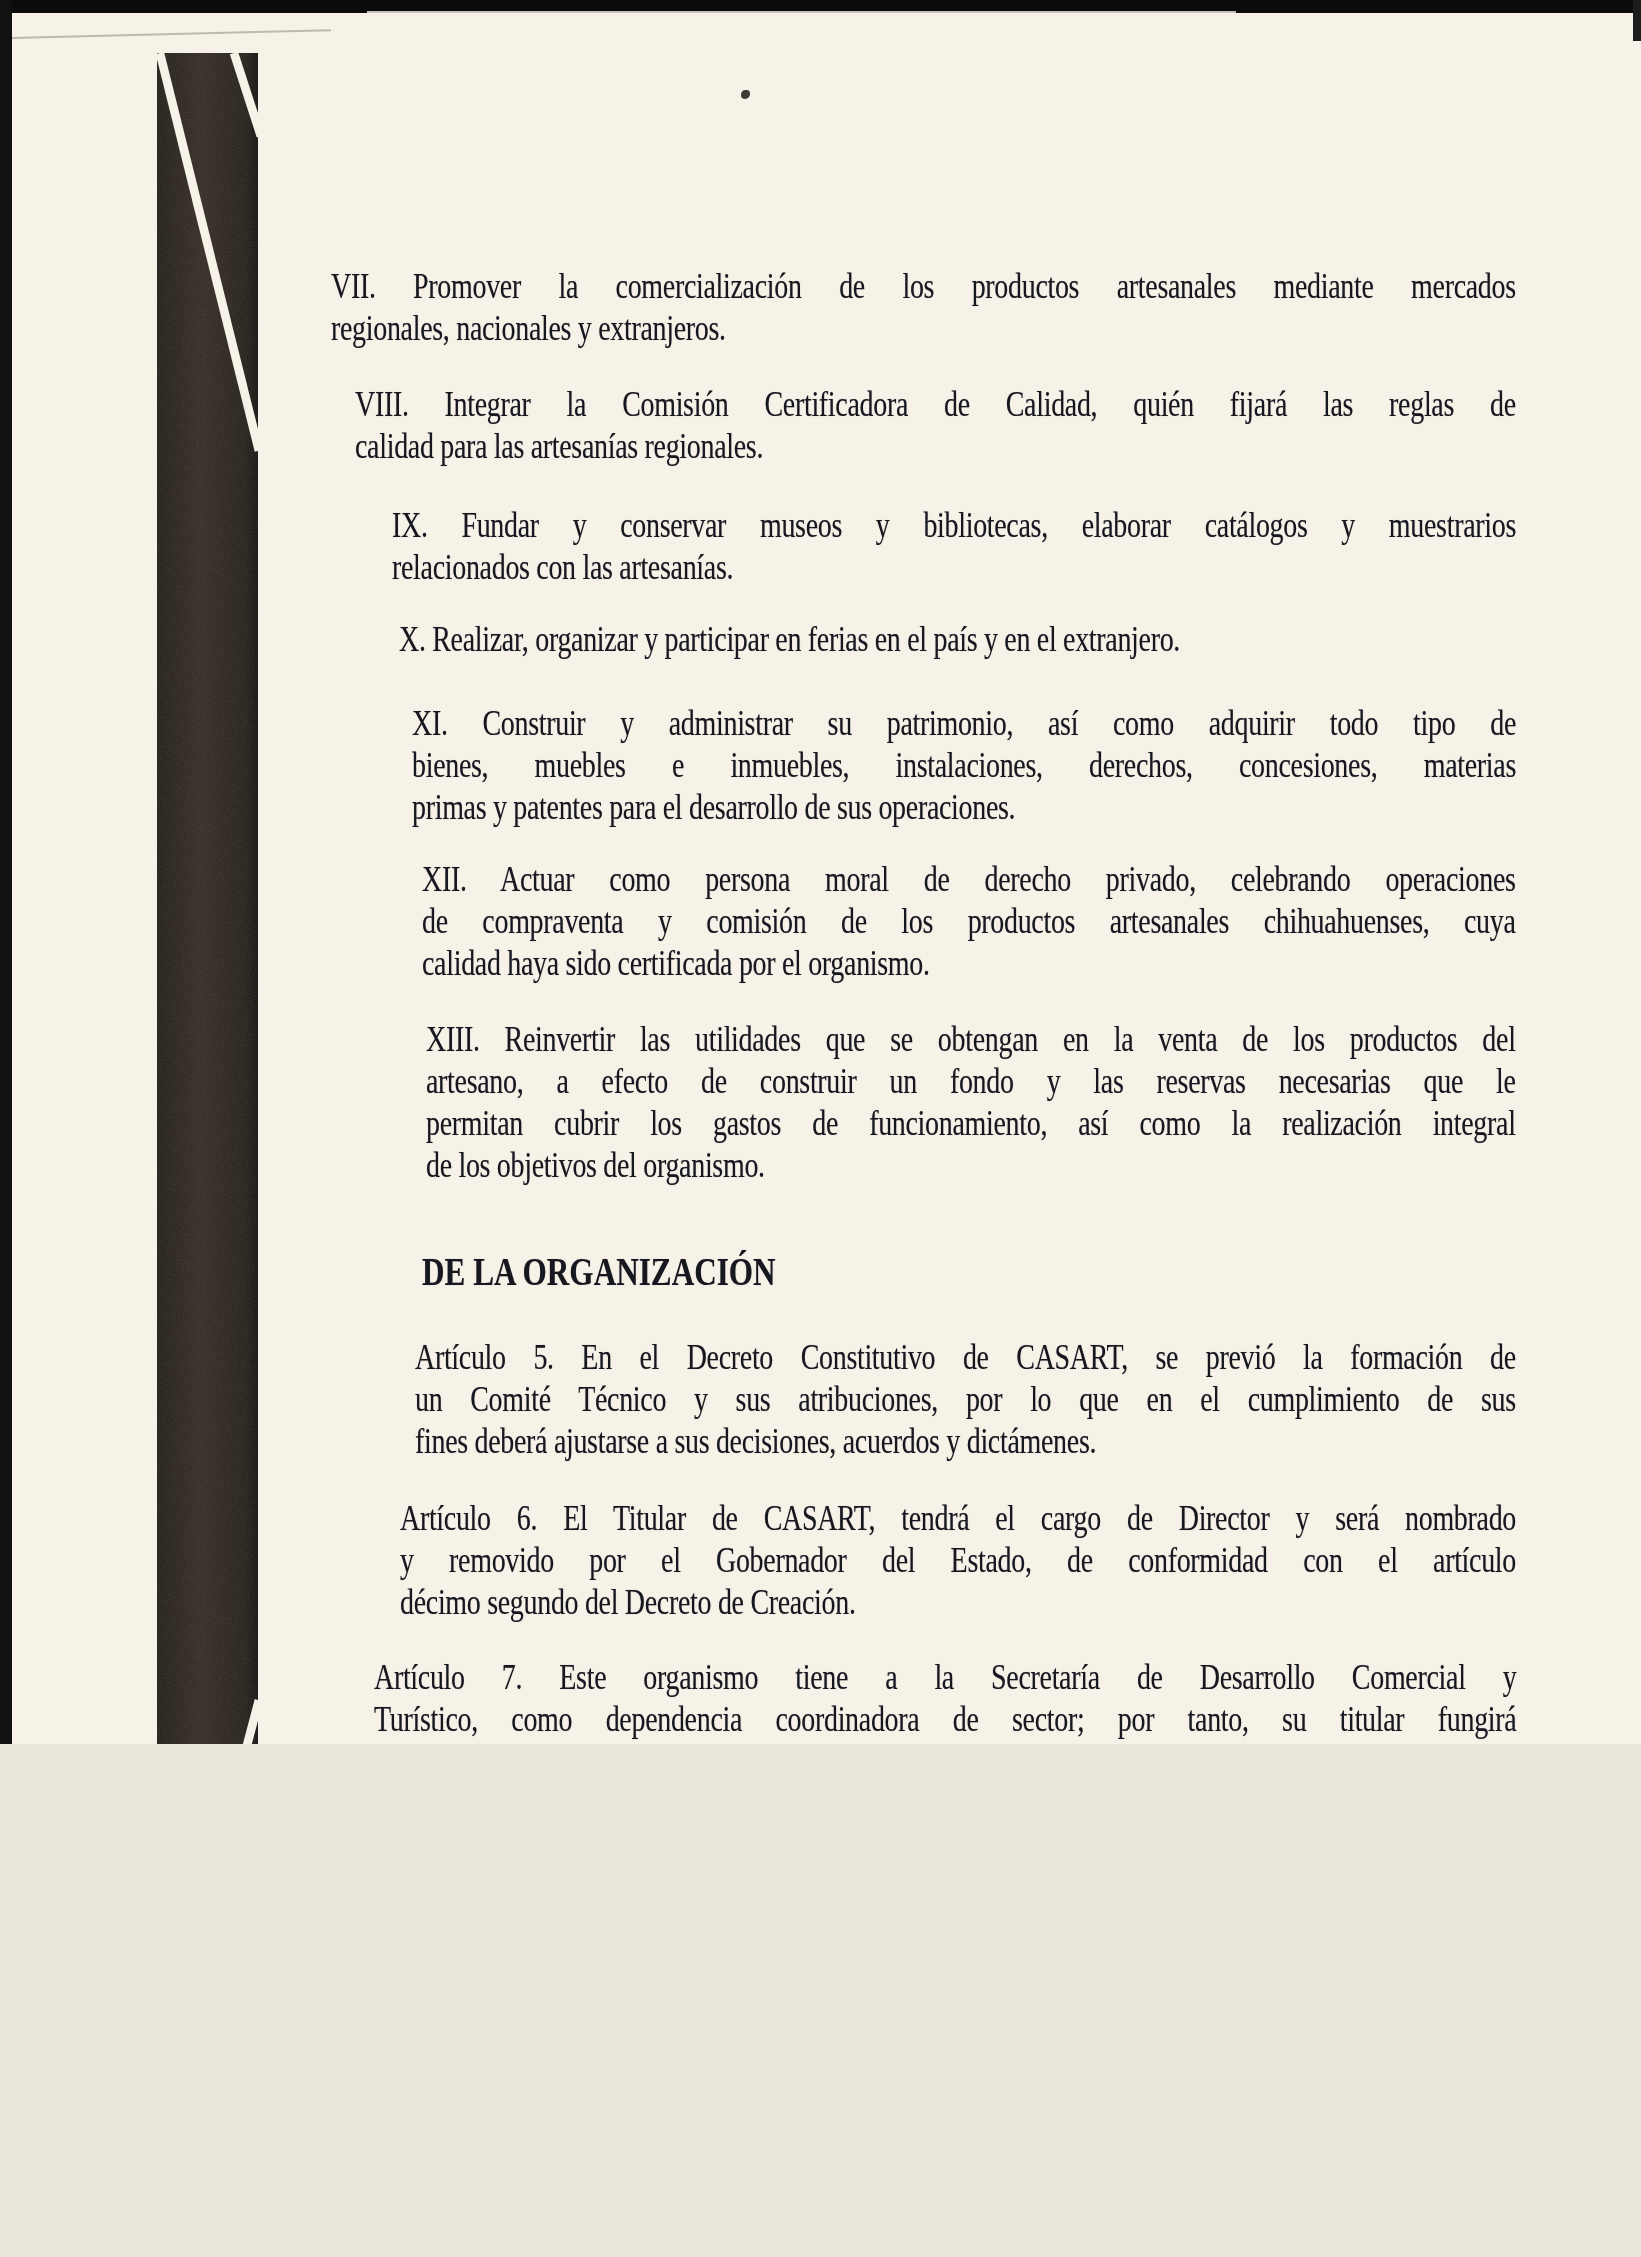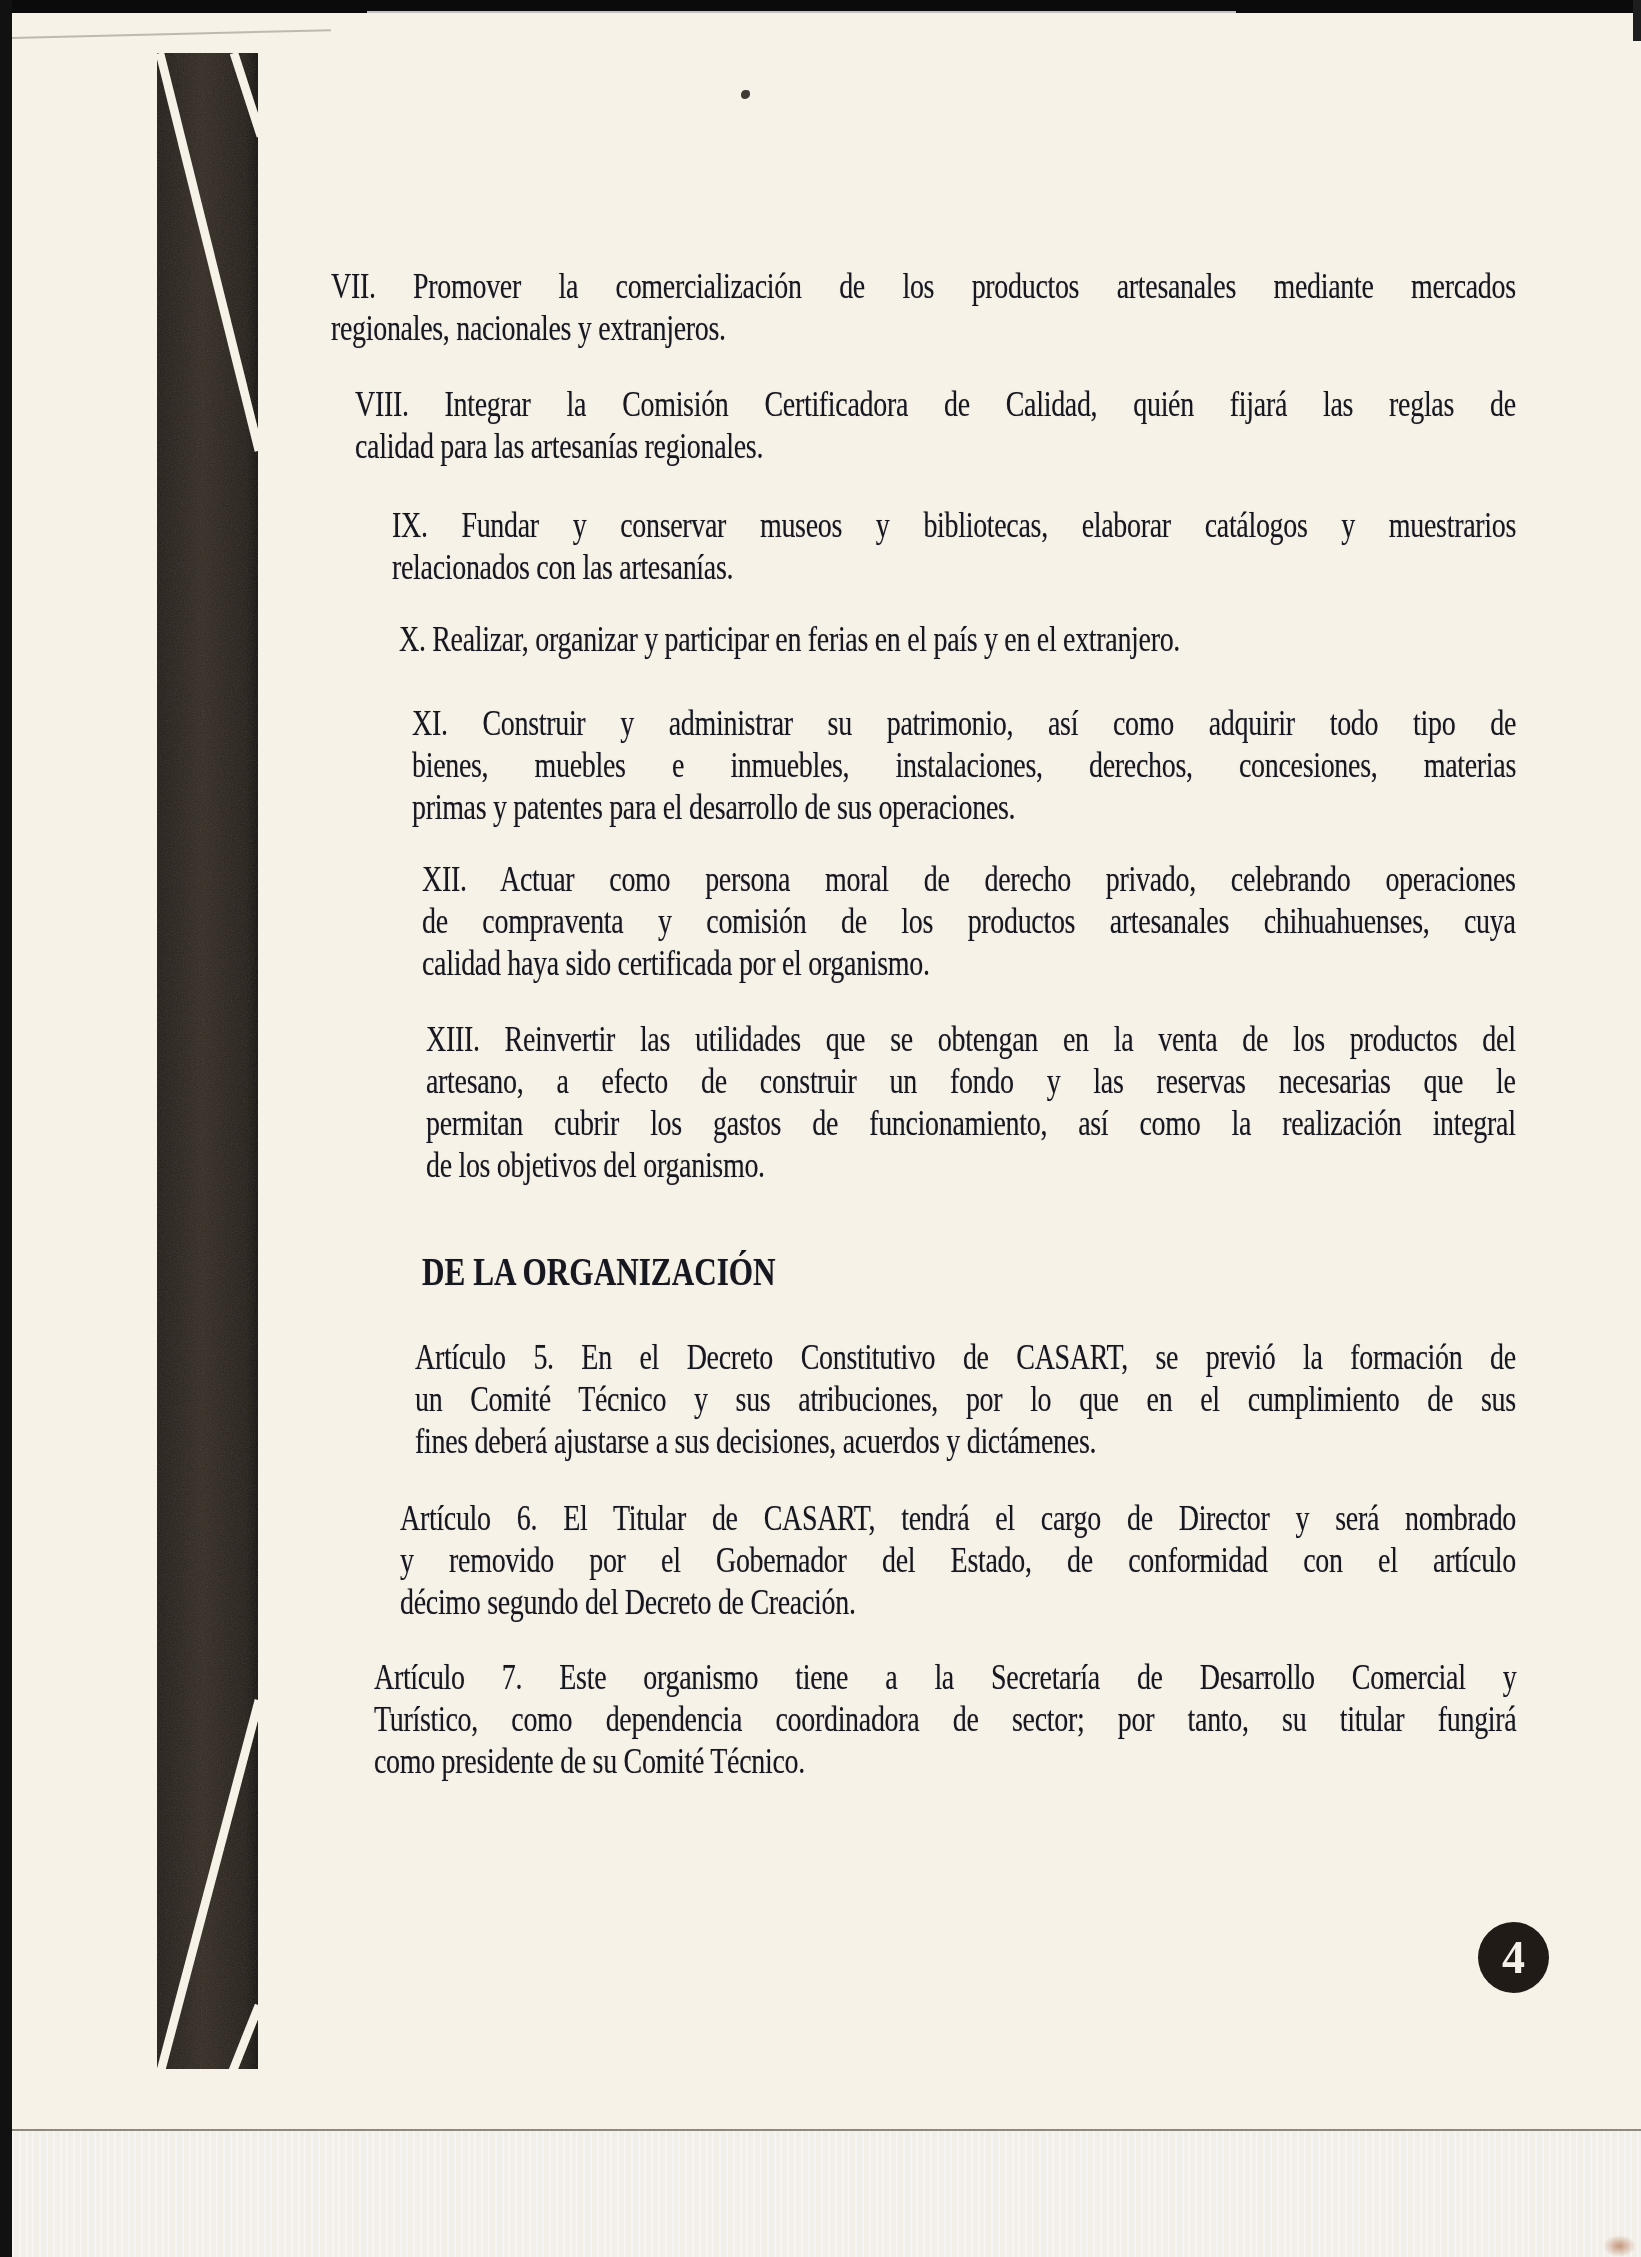--- a/index.html
+++ b/index.html
@@ -1,17 +1,17 @@
 <!DOCTYPE html>
 <html><head>
 <meta charset="utf-8">
 <style>
   html,body{margin:0;padding:0;}
   body{width:1641px;height:2257px;overflow:hidden;background:#e9e5da;}
-  .scan{position:relative;width:1641px;height:2257px;background:#f7f2e8;overflow:hidden;
+  .scan{position:relative;width:1641px;height:1744px;background:#f7f2e8;overflow:hidden;
         font-family:"Liberation Serif","DejaVu Serif",serif;}
   
   .edge-top{position:absolute;left:0;top:0;width:1641px;height:12.6px;background:#0b0b0b;}
   .edge-top-sheen{position:absolute;left:367px;top:10.6px;width:869px;height:2.9px;background:rgba(255,255,255,.75);}
   .edge-left{position:absolute;left:0;top:0;width:11.6px;height:2257px;background:#111;}
   .edge-right-notch{position:absolute;right:0;top:0;width:7.7px;height:41px;background:#1d1d1d;}
   .page-corner-line{position:absolute;left:11.6px;top:37px;width:319px;height:1.9px;background:rgba(120,115,105,.45);
         transform:rotate(-1.4deg);transform-origin:0 0;}
   
   .bottom-line{position:absolute;left:11.6px;top:2129px;width:1630px;height:1.9px;background:#8e897c;}

